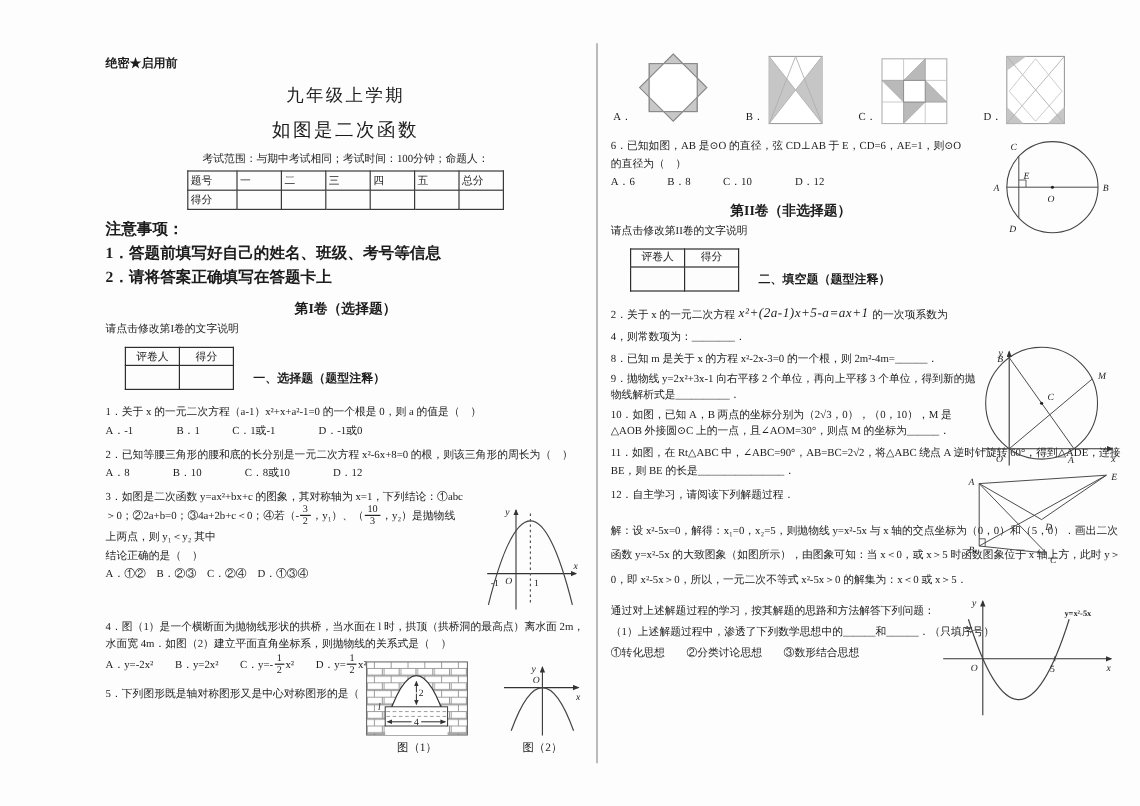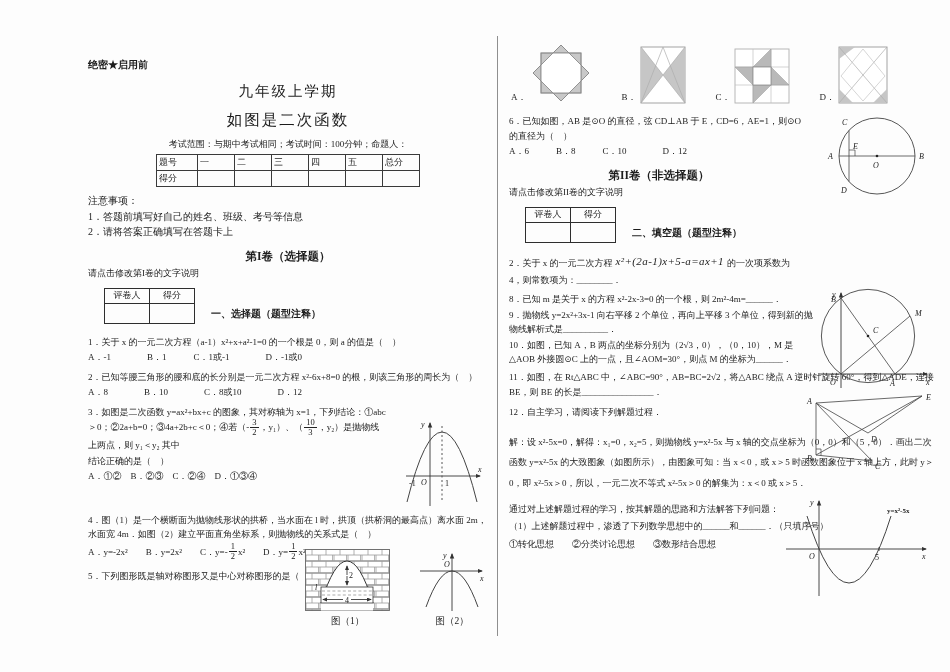--- a/index.html
+++ b/index.html
@@ -1,32 +1,32 @@
 <!DOCTYPE html>
 <html><head>
 <meta charset="utf-8">
 <style>
   html,body{margin:0;padding:0;background:#fff;}
   .page{position:relative;width:950px;height:672px;background:#fdfdfd;overflow:hidden;
         font-family:"Liberation Serif","DejaVu Serif",serif;color:#1c1c1c;}
   .divider{position:absolute;left:497px;top:36px;height:600px;border-left:1px solid #8f8f8f;}
   .col{position:absolute;}
-  .col.left{left:88px;top:58px;width:400px;}
+  .col.left{left:88px;top:46px;width:400px;}
   .col.right{left:509px;top:42px;width:426px;}
 
   .secrecy{font-size:10px;font-weight:bold;margin-bottom:10px;}
   .t1{text-align:center;font-size:14.5px;letter-spacing:2px;margin-bottom:9px;}
   .t2{text-align:center;font-size:15.5px;letter-spacing:2px;margin-bottom:7px;}
   .info{text-align:center;font-size:9px;margin-bottom:3px;}
 
   table.score{border-collapse:collapse;margin:0 auto 6px auto;}
   table.score td{border:1px solid #3a3a3a;text-align:left;font-size:9px;height:15px;padding:0 2px;min-width:32px;}
   table.score td.first{min-width:36px;}
 
-  .note-t,.note{font-size:10px;line-height:1.55;}
+  .note-t,.note{font-size:13px;line-height:1.55;font-weight:bold;}
   .sec-title{font-size:11.5px;font-weight:bold;text-align:center;margin:9px 0 3px;}
   .hint{font-size:9px;margin:0 0 8px;cursor:pointer;}
 
   .grader-row{display:flex;align-items:flex-end;gap:16px;margin:2px 0 11px;clear:both;}
   table.grader{border-collapse:collapse;border:1.6px solid #2e2e2e;margin-left:16px;}
   table.grader td{border:1px solid #2e2e2e;font-size:9px;text-align:center;width:44px;height:14px;padding:0;}
   table.grader tr.blank td{height:19px;}
   .part-title{font-size:10px;font-weight:bold;padding-bottom:3px;white-space:nowrap;}
 
   p{margin:0;}

